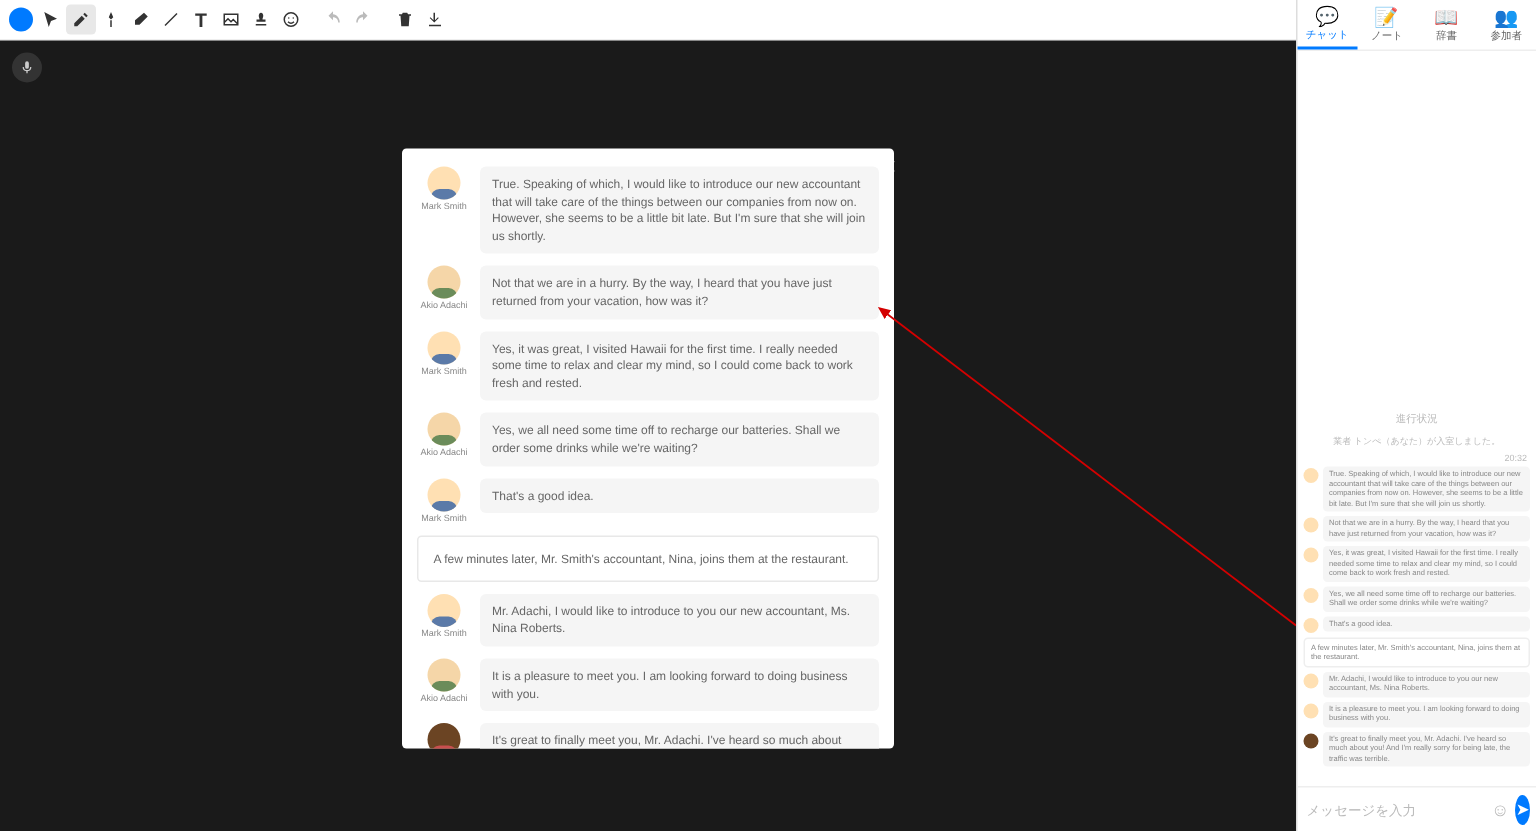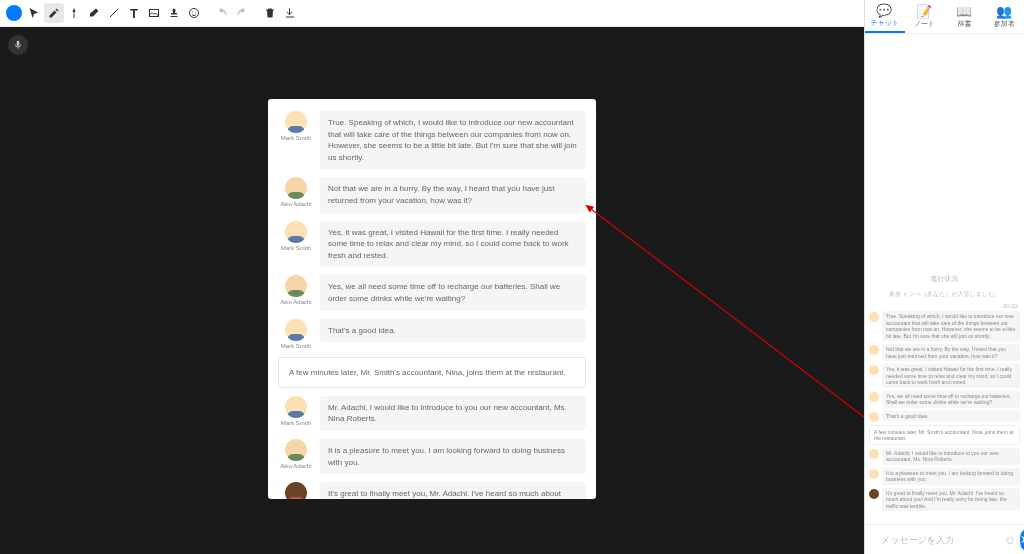--- a/index.html
+++ b/index.html
@@ -21,21 +21,21 @@
   .rcontent { flex:1; position:relative; overflow:hidden; }
   .rstatus { text-align:center; font-size:7px; color:#bbb; margin-top:240px;}
   .rstatus2 { text-align:center; font-size:6px; color:#bbb; margin-top:6px;}
   .rtime { text-align:right; font-size:6px; color:#bbb; padding:4px 6px 2px;}
   .mini-msgs { padding:0 4px;}
   .mini-row { display:flex; align-items:flex-start; gap:3px; margin-bottom:3px;}
   .mini-av { width:10px; height:10px; border-radius:50%; flex:none; margin-top:1px; background:#ffe0b3;}
   .mini-bubble { background:#f5f5f5; border-radius:3px; padding:2px 4px; font-size:5px; color:#888; line-height:1.3; flex:1;}
   .mini-narr { background:#fff; border:1px solid #eee; border-radius:3px; padding:3px 4px; font-size:5px; color:#888; margin:3px 0;}
   
-  .chatinput { display:flex; align-items:center; gap:4px; border-top:1px solid #eee; padding:4px 14px; height:30px;}
+  .chatinput { display:flex; align-items:center; gap:4px; border-top:1px solid #eee; padding:4px 4px; height:30px;}
   .chatinput input { flex:1; border:none; outline:none; font-size:9px; color:#333;}
   .chatinput input::placeholder{ color:#bbb;}
   .sendbtn { width:20px; height:20px; border-radius:50%; background:#007aff; display:flex; align-items:center; justify-content:center; color:#fff; font-size:11px; cursor:pointer;}
   
   .canvas { position:absolute; top:27px; left:0; width:864px; height:527px; background:#1a1a1a;}
   .micbtn { position:absolute; top:8px; left:8px; width:20px; height:20px; border-radius:50%; background:#333; display:flex; align-items:center; justify-content:center; color:#ccc; cursor:pointer;}
   
   .modal { position:absolute; top:72px; left:268px; width:328px; height:400px; background:#fff; border-radius:3px; padding:12px 10px 8px; overflow:hidden;}
   .close-x2 { position:absolute; top:76px; left:586px; color:#fff; font-size:14px; cursor:pointer; font-weight:bold;}
   .mrow { display:flex; align-items:flex-start; gap:6px; margin-bottom:8px;}

